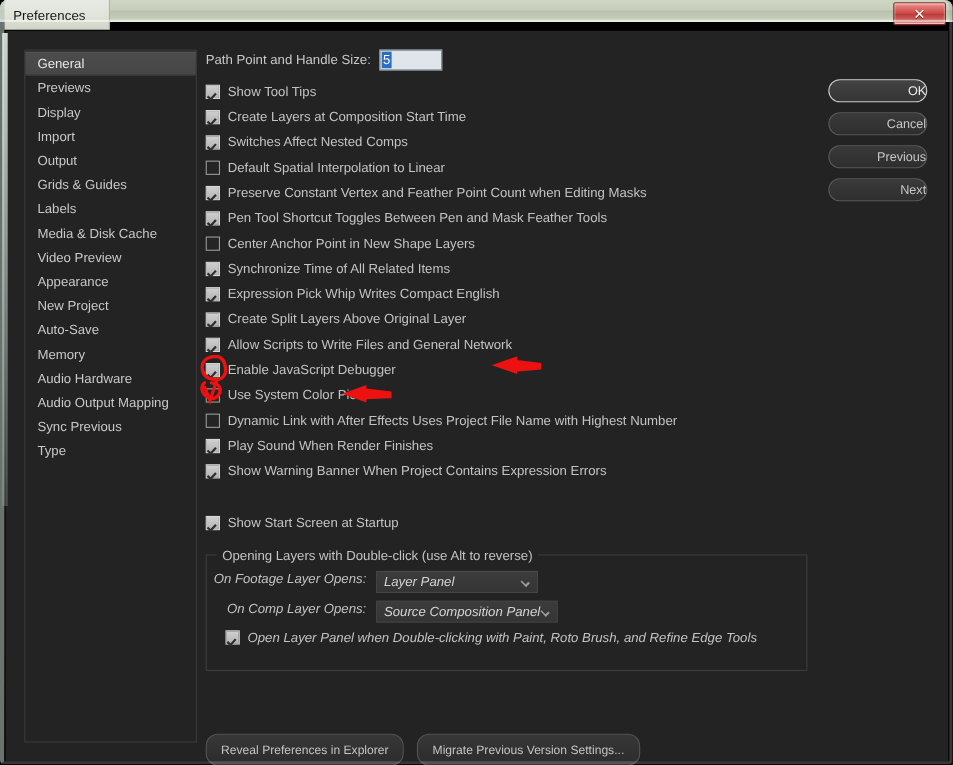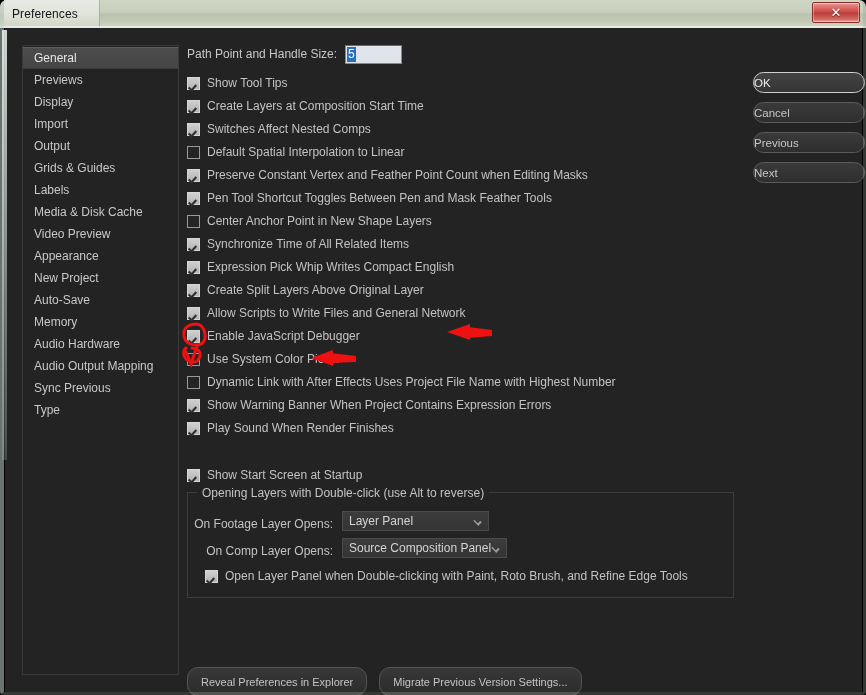--- a/index.html
+++ b/index.html
@@ -32,21 +32,21 @@
   #aero-glow {
     position:absolute; left:2px; top:30px; width:5px; height:430px;
     background: linear-gradient(to bottom, rgba(235,245,240,0.85), rgba(180,200,195,0.25));
     z-index: 41; pointer-events:none;
   }
 
   
   #titlebar {
     position: absolute;
     left: 0; top: 0;
-    width: 866px; height: 28px;
+    width: 866px; height: 20px;
     background: linear-gradient(to bottom,
         #cfd6c4 0%, #c8d0bd 42%, #b9c2ae 52%, #c3cbb7 78%, #d2d8c8 100%);
     border-radius: 7px 7px 0 0;
     z-index: 20;
   }
   #titlebar:after {
     content:"";
     position:absolute; left:0; right:0; bottom:0; height:2px;
     background: rgba(255,255,255,0.5);
   }
@@ -179,35 +179,35 @@
     color: #c3c3c3;
     white-space: nowrap;
     cursor: default;
   }
 
   .spacer-lg { height: 24px; }
 
   
   #groupbox {
     position: relative;
-    margin-top: 6px;
+    margin-top: 18px;
     width: 547px; height: 106px;
     border: 1px solid #3c3c3c;
     padding: 14px 0 0 0;
   }
   #groupbox-title {
     position: absolute;
     left: 9px; top: -7px;
     background: #232323;
     padding: 0 5px;
     font-size: 12px;
     color: #c3c3c3;
     white-space: nowrap;
   }
-  .gb-row { display:flex; align-items:flex-end; height:24px; margin-bottom: 3px; }
+  .gb-row { display:flex; align-items:flex-start; height:24px; margin-bottom: 3px; font-style: italic; }
   .gb-label { font-size: 12px; color: #c3c3c3; text-align: right; white-space: nowrap; }
   .sel {
     height: 20px;
     background: linear-gradient(to bottom,#3c3c3c,#343434);
     border: 1px solid #4a4a4a;
     display: flex; align-items: center;
     padding: 0 6px;
     font-size: 12px;
     color: #d4d4d4;
     cursor: pointer;
@@ -241,27 +241,27 @@
     white-space: nowrap;
   }
 
   
   #right-btns {
     position: absolute;
     left: 748px; top: 44px;
     display: flex; flex-direction: column; gap: 9px;
   }
   .rbtn {
-    width: 112px; height: 21px;
+    width: 90px; height: 21px;
     border-radius: 11px;
     background: linear-gradient(to bottom,#3a3a3a,#2e2e2e);
     border: 1px solid #5a5a5a;
     color: #c6c6c6;
     font-size: 11.5px;
-    display: flex; align-items: center; justify-content: flex-start;
+    display: flex; align-items: center; justify-content: flex-end;
     cursor: pointer;
   }
   .rbtn.default {
     border: 1px solid #cfcfcf;
     color: #ececec;
     background: linear-gradient(to bottom,#434343,#353535);
   }
 
   
   #annots { position: absolute; left: 0; top: 0; width: 866px; height: 695px; z-index: 30; pointer-events: none; }
@@ -397,25 +397,25 @@
           <div class="row">
             <div class="cb"></div>
             <span class="cb-label">Use System Color Picker</span>
           </div>
           <div class="row">
             <div class="cb"></div>
             <span class="cb-label">Dynamic Link with After Effects Uses Project File Name with Highest Number</span>
           </div>
           <div class="row">
             <div class="cb on"></div>
+            <span class="cb-label">Play Sound When Render Finishes</span>
+          </div>
+          <div class="row">
+            <div class="cb on"></div>
             <span class="cb-label">Show Warning Banner When Project Contains Expression Errors</span>
-          </div>
-          <div class="row">
-            <div class="cb on"></div>
-            <span class="cb-label">Play Sound When Render Finishes</span>
           </div>
         </div>
 
       <div class="spacer-lg"></div>
 
       <div class="row">
         <div class="cb on"></div>
         <span class="cb-label">Show Start Screen at Startup</span>
       </div>
 

